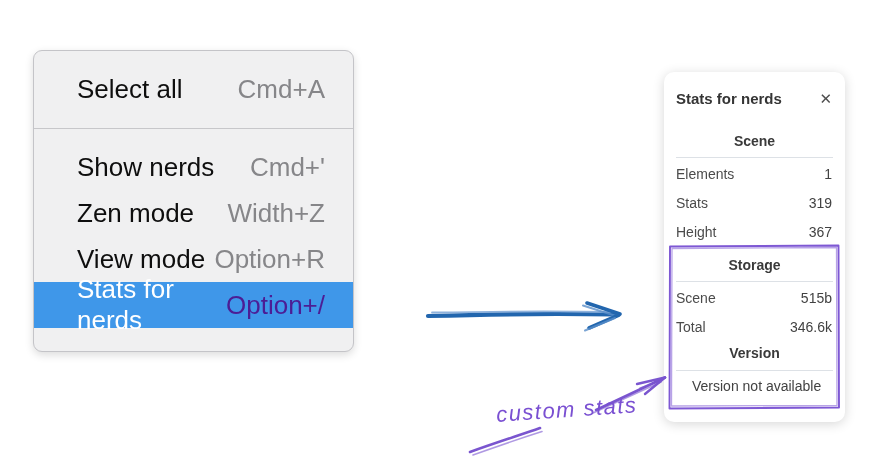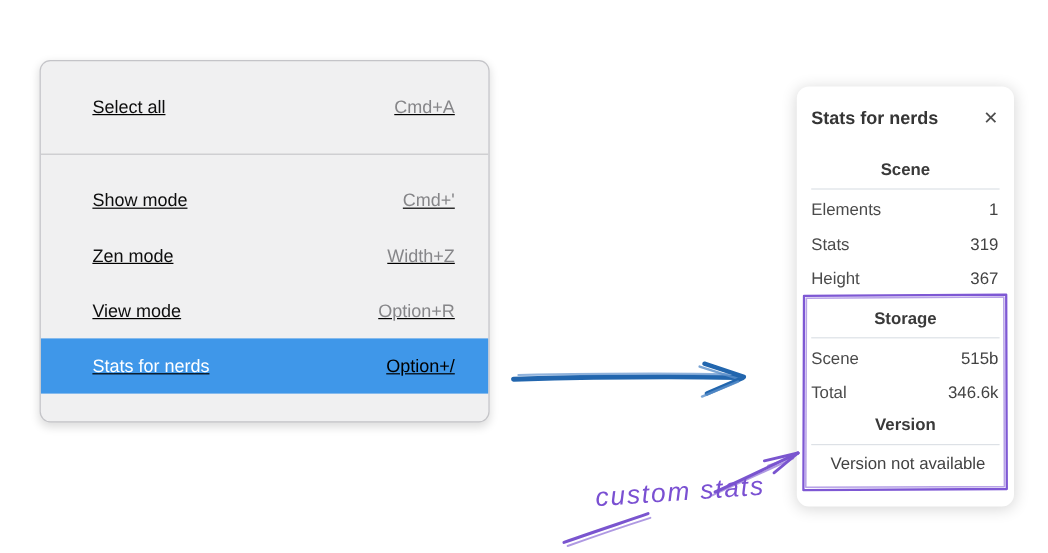--- a/index.html
+++ b/index.html
@@ -8,47 +8,46 @@
     background: #ffffff;
     font-family: "Liberation Sans", sans-serif;
     overflow: hidden;
     position: relative;
   }
   .stage { position: absolute; inset: 0; width: 873px; height: 461px; }
 
   
   .context-menu {
     position: absolute; left: 33px; top: 50px;
-    width: 375px; height: 302px;
+    width: 321px; height: 302px;
     box-sizing: border-box;
     background: #f0f0f1;
     border: 1px solid #c4c4c8;
     border-radius: 9px;
     box-shadow: 0 3px 8px rgba(0,0,0,0.14);
-    font-size: 15px;
+    font-size: 26px;
     overflow: hidden;
-    text-decoration: underline;
   }
   .menu-row {
     display: flex; justify-content: space-between; align-items: center;
     padding: 0 28px 0 43px;
     height: 46px;
     cursor: default;
   }
   .menu-row.first { height: 77px; }
   .menu-label { color: #0e0e0e; }
   .menu-shortcut { color: #868689; }
   .menu-sep {
     border: none; border-top: 1.5px solid #c7c7ca;
     margin: 0;
   }
   .menu-group { padding-top: 15px; }
   .menu-row.highlighted { background: #3f97e9; }
   .menu-row.highlighted .menu-label { color: #ffffff; }
-  .menu-row.highlighted .menu-shortcut { color: #000000; margin-left: 40px; }
+  .menu-row.highlighted .menu-shortcut { color: #4c1d95; margin-left: 40px; }
 
   
   .stats-panel {
     position: absolute; left: 664px; top: 72px;
     width: 181px; height: 350px;
     box-sizing: border-box;
     background: #ffffff;
     border-radius: 10px;
     box-shadow: 0 2px 12px rgba(0,0,0,0.16);
     font-size: 14px;
@@ -112,21 +111,21 @@
 <div class="stage">
 
   <div class="context-menu">
     <div class="menu-row first">
       <span class="menu-label">Select all</span>
       <span class="menu-shortcut">Cmd+A</span>
     </div>
     <hr class="menu-sep">
     <div class="menu-group">
       <div class="menu-row">
-        <span class="menu-label">Show mode</span>
+        <span class="menu-label">Show nerds</span>
         <span class="menu-shortcut">Cmd+'</span>
       </div>
       <div class="menu-row">
         <span class="menu-label">Zen mode</span>
         <span class="menu-shortcut">Width+Z</span>
       </div>
       <div class="menu-row">
         <span class="menu-label">View mode</span>
         <span class="menu-shortcut">Option+R</span>
       </div>

